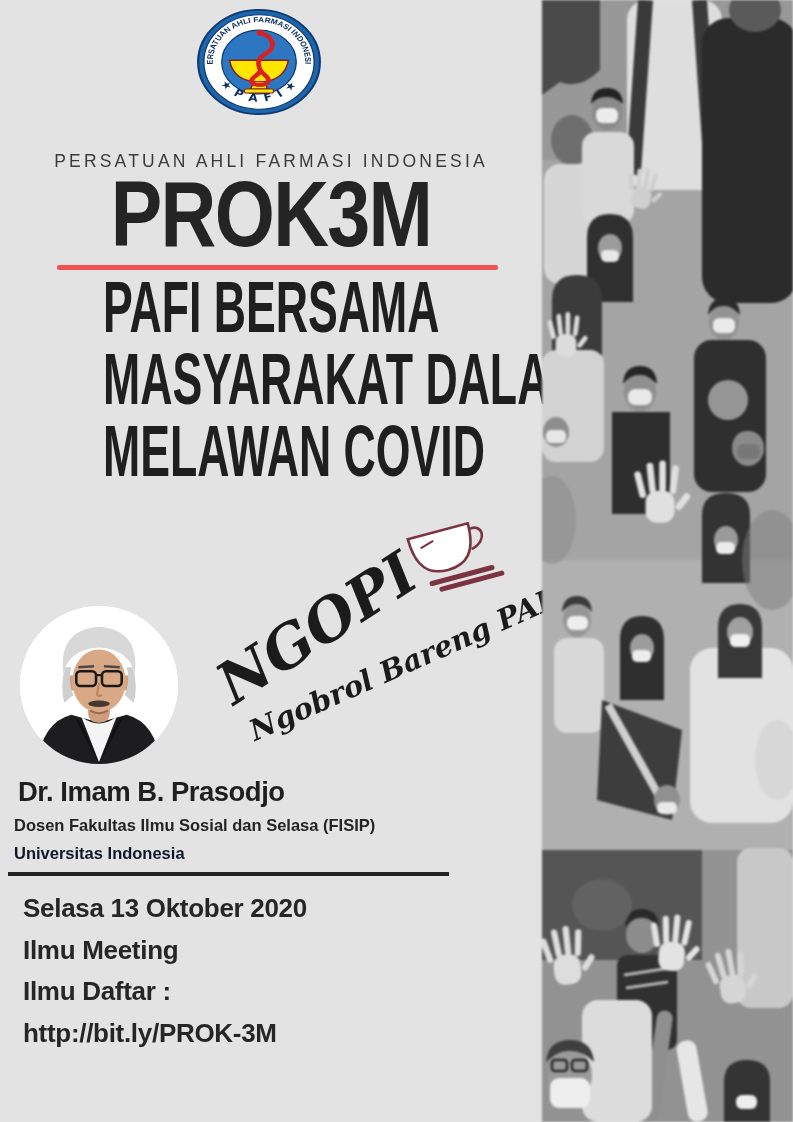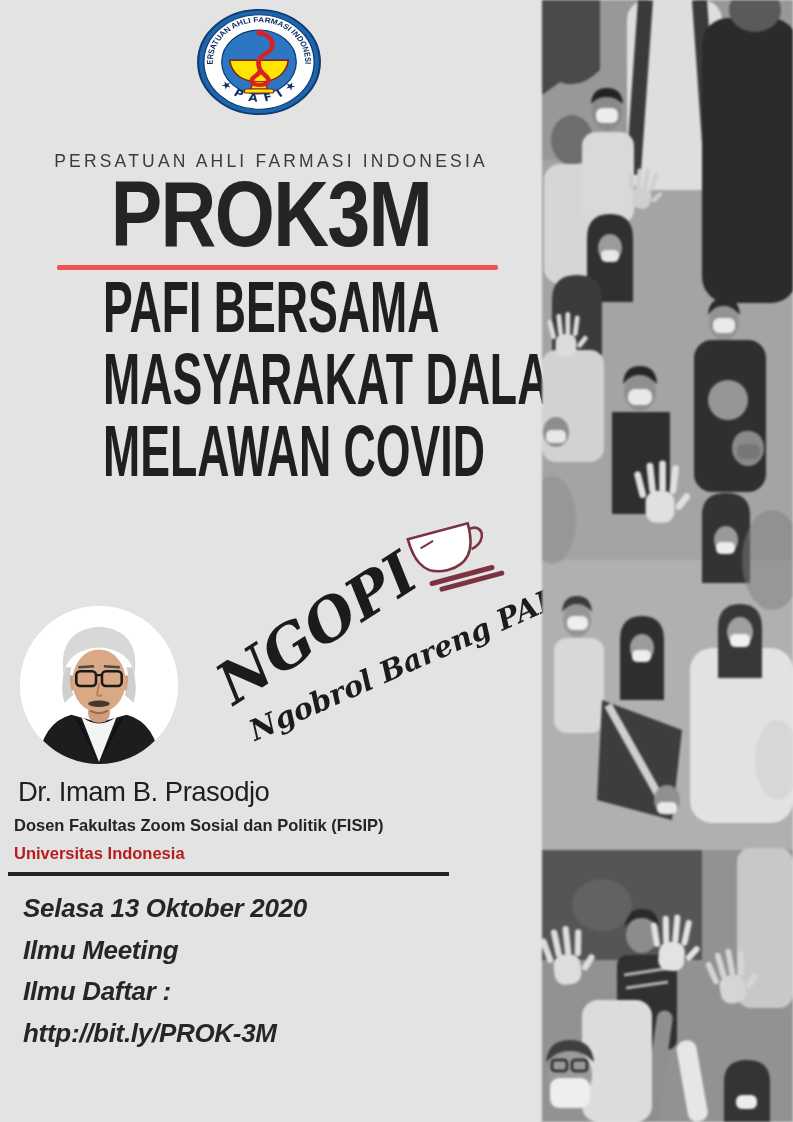--- a/index.html
+++ b/index.html
@@ -51,37 +51,37 @@
   }
   .cup-icon { position:absolute; left:400px; top:515px; width:100px; height:85px;
     transform:rotate(-15deg); }
 
   
   .speaker-photo {
     position:absolute; left:20px; top:606px; width:158px; height:158px;
     border-radius:50%; overflow:hidden; background:#fff;
   }
   .speaker-name {
-    position:absolute; left:18px; top:776px; font-size:27.5px; font-weight:400;
+    position:absolute; left:18px; top:776px; font-size:27.5px; font-weight:700;
     letter-spacing:-0.5px; color:#1f1f1f; white-space:nowrap;
   }
   .speaker-role-1 {
     position:absolute; left:14px; top:816px; font-size:16.5px; font-weight:700;
     color:#242424; white-space:nowrap;
   }
   .speaker-role-2 {
     position:absolute; left:14px; top:844px; font-size:16.5px; font-weight:700;
-    color:#b91c1c; white-space:nowrap;
+    color:#0f172a; white-space:nowrap;
   }
   .section-divider {
     position:absolute; left:8px; top:872px; width:441px; height:4px; background:#222;
   }
 
   
-  .event-details { position:absolute; left:23px; top:888px;font-style:italic; }
+  .event-details { position:absolute; left:23px; top:888px; }
   .event-line {
     font-size:26px; line-height:41.5px; font-weight:800; letter-spacing:-0.3px;
     color:#262626; white-space:nowrap;
   }
 
   
   .photo-col { position:absolute; left:542px; top:0; width:251px; height:1122px; }
   .photo-col svg { width:100%; height:100%; display:block; filter:blur(1px); }
 </style>
 </head>
@@ -154,21 +154,21 @@
         <line x1="85" y1="61" x2="101" y2="62" stroke="#4a4a4a" stroke-width="2.5"></line>
         <rect x="57" y="66" width="20" height="15" rx="4" fill="none" stroke="#1a1a1a" stroke-width="2.6"></rect>
         <rect x="83" y="66" width="20" height="15" rx="4" fill="none" stroke="#1a1a1a" stroke-width="2.6"></rect>
         <line x1="77" y1="70" x2="83" y2="70" stroke="#1a1a1a" stroke-width="2.4"></line>
         <path d="M80,78 L78,90 Q80,92 83,90" fill="none" stroke="#b8825f" stroke-width="2"></path>
         <ellipse cx="80" cy="99" rx="11" ry="3.2" fill="#45382f"></ellipse>
         <path d="M71,106 Q80,111 89,106" fill="none" stroke="#9c6a52" stroke-width="2"></path>
       </svg>
     </div>
     <div class="speaker-name">Dr. Imam B. Prasodjo</div>
-    <div class="speaker-role-1">Dosen Fakultas Zoom Sosial dan Politik (FISIP)</div>
+    <div class="speaker-role-1">Dosen Fakultas Ilmu Sosial dan Selasa (FISIP)</div>
     <div class="speaker-role-2">Universitas Indonesia</div>
 
     <div class="section-divider"></div>
 
     <div class="event-details">
       <div class="event-line">Selasa 13 Oktober 2020</div>
       <div class="event-line">Ilmu Meeting</div>
       <div class="event-line">Ilmu Daftar :</div>
       <div class="event-line">http://bit.ly/PROK-3M</div>
     </div>

